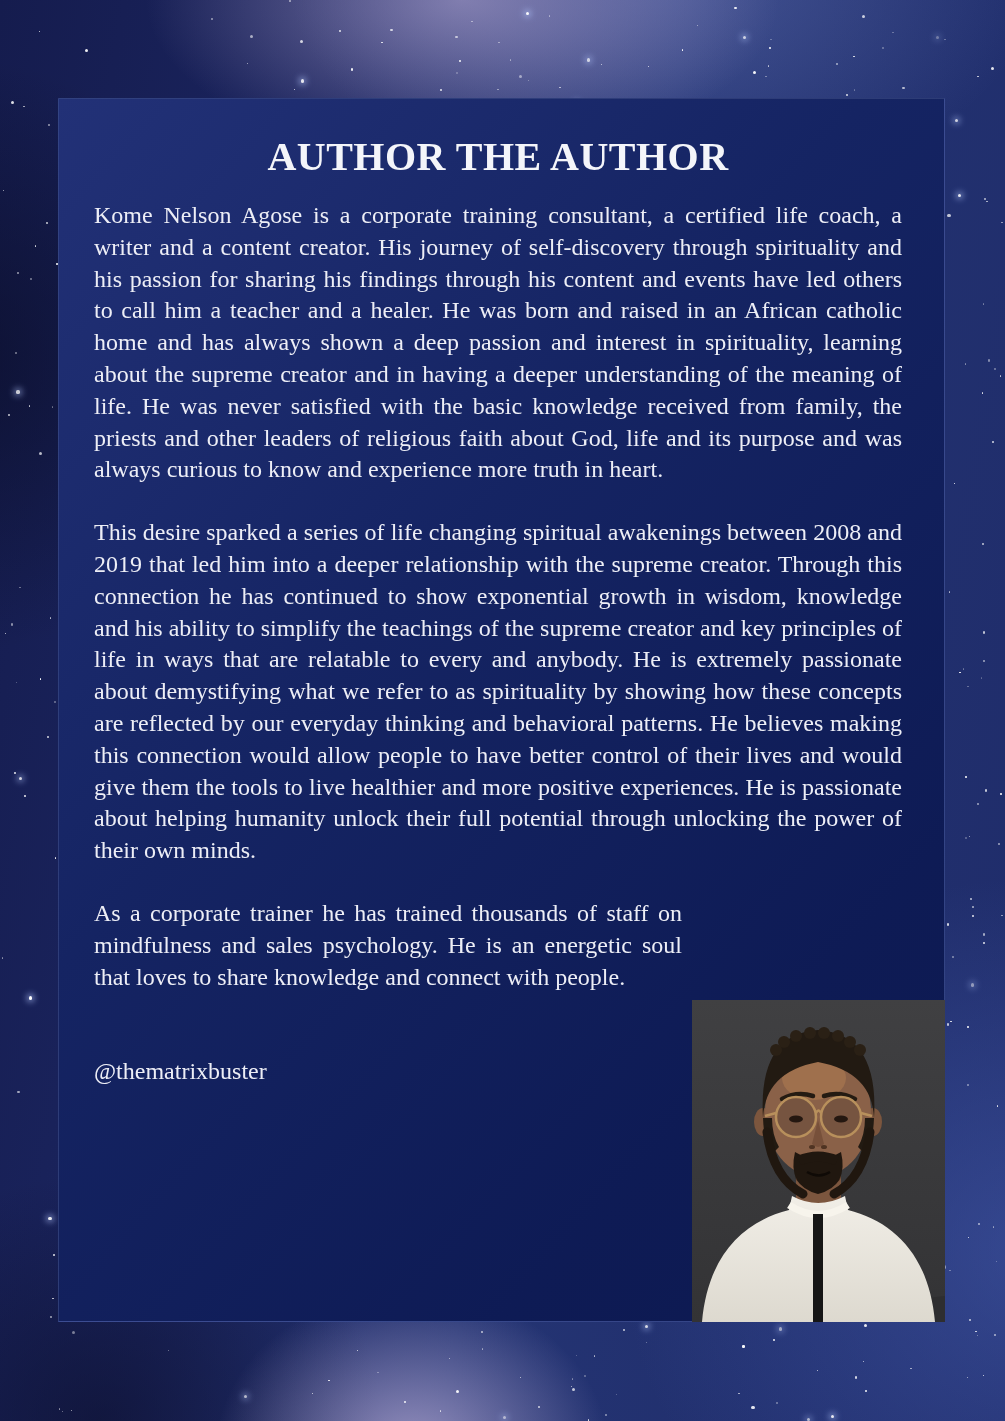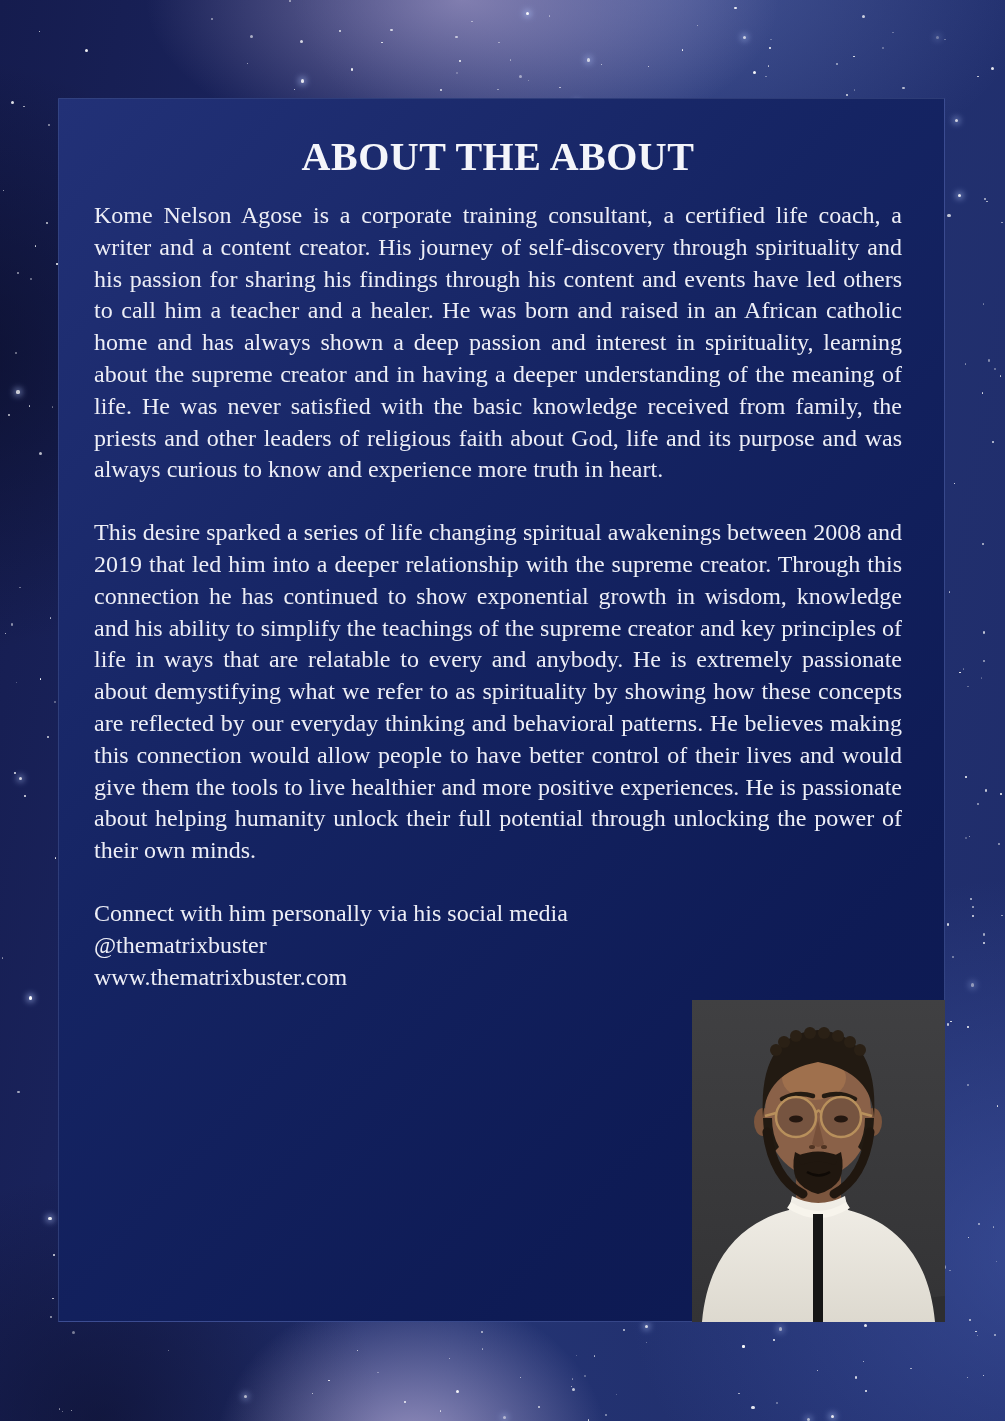--- a/index.html
+++ b/index.html
@@ -855,32 +855,32 @@
     <div class="star" style="left: 701.28px; top: 1056.19px; width: 1.5px; height: 1.5px; opacity: 0.87;"></div>
     <div class="star" style="left: 763.846px; top: 1271.35px; width: 2.2px; height: 2.2px; opacity: 0.79;"></div>
     <div class="star" style="left: 862.701px; top: 1360.82px; width: 1.5px; height: 1.5px; opacity: 0.77;"></div>
     <div class="star" style="left: 919.132px; top: 285.12px; width: 2.2px; height: 2.2px; opacity: 0.82;"></div>
     <div class="star" style="left: 977.209px; top: 75.5838px; width: 1.5px; height: 1.5px; opacity: 0.81;"></div>
     <div class="star" style="left: 922.331px; top: 288.879px; width: 2.2px; height: 2.2px; opacity: 0.57;"></div>
     <div class="star" style="left: 802.926px; top: 1283.1px; width: 1.5px; height: 1.5px; opacity: 0.83;"></div>
   </div>
 
 <div class="panel">
-  <h1>ABOUT THE ABOUT</h1>
+  <h1>AUTHOR THE AUTHOR</h1>
 
   <p>Kome Nelson Agose is a corporate training consultant, a certified life coach, a writer and a content creator. His journey of self-discovery through spirituality and his passion for sharing his findings through his content and events have led others to call him a teacher and a healer. He was born and raised in an African catholic home and has always shown a deep passion and interest in spirituality, learning about the supreme creator and in having a deeper understanding of the meaning of life. He was never satisfied with the basic knowledge received from family, the priests and other leaders of religious faith about God, life and its purpose and was always curious to know and experience more truth in heart.</p>
 
   <p>This desire sparked a series of life changing spiritual awakenings between 2008 and 2019 that led him into a deeper relationship with the supreme creator. Through this connection he has continued to show exponential growth in wisdom, knowledge and his ability to simplify the teachings of the supreme creator and key principles of life in ways that are relatable to every and anybody. He is extremely passionate about demystifying what we refer to as spirituality by showing how these concepts are reflected by our everyday thinking and behavioral patterns. He believes making this connection would allow people to have better control of their lives and would give them the tools to live healthier and more positive experiences. He is passionate about helping humanity unlock their full potential through unlocking the power of their own minds.</p>
 
   <div class="narrow">
+    <p>As a corporate trainer he has trained thousands of staff on mindfulness and sales psychology. He is an energetic soul that loves to share knowledge and connect with people.</p>
 
     <p class="contact">
-      <span>Connect with him personally via his social media</span><br>
+      <br>
       <span>@thematrixbuster</span><br>
-      <span>www.thematrixbuster.com</span>
     </p>
   </div>
 
   <div class="photo">
     <svg viewBox="0 0 253 322" xmlns="http://www.w3.org/2000/svg">
       <defs>
         <linearGradient id="pbg" x1="0" y1="0" x2="0" y2="1">
           <stop offset="0" stop-color="#404042"></stop>
           <stop offset="1" stop-color="#333335"></stop>
         </linearGradient>

